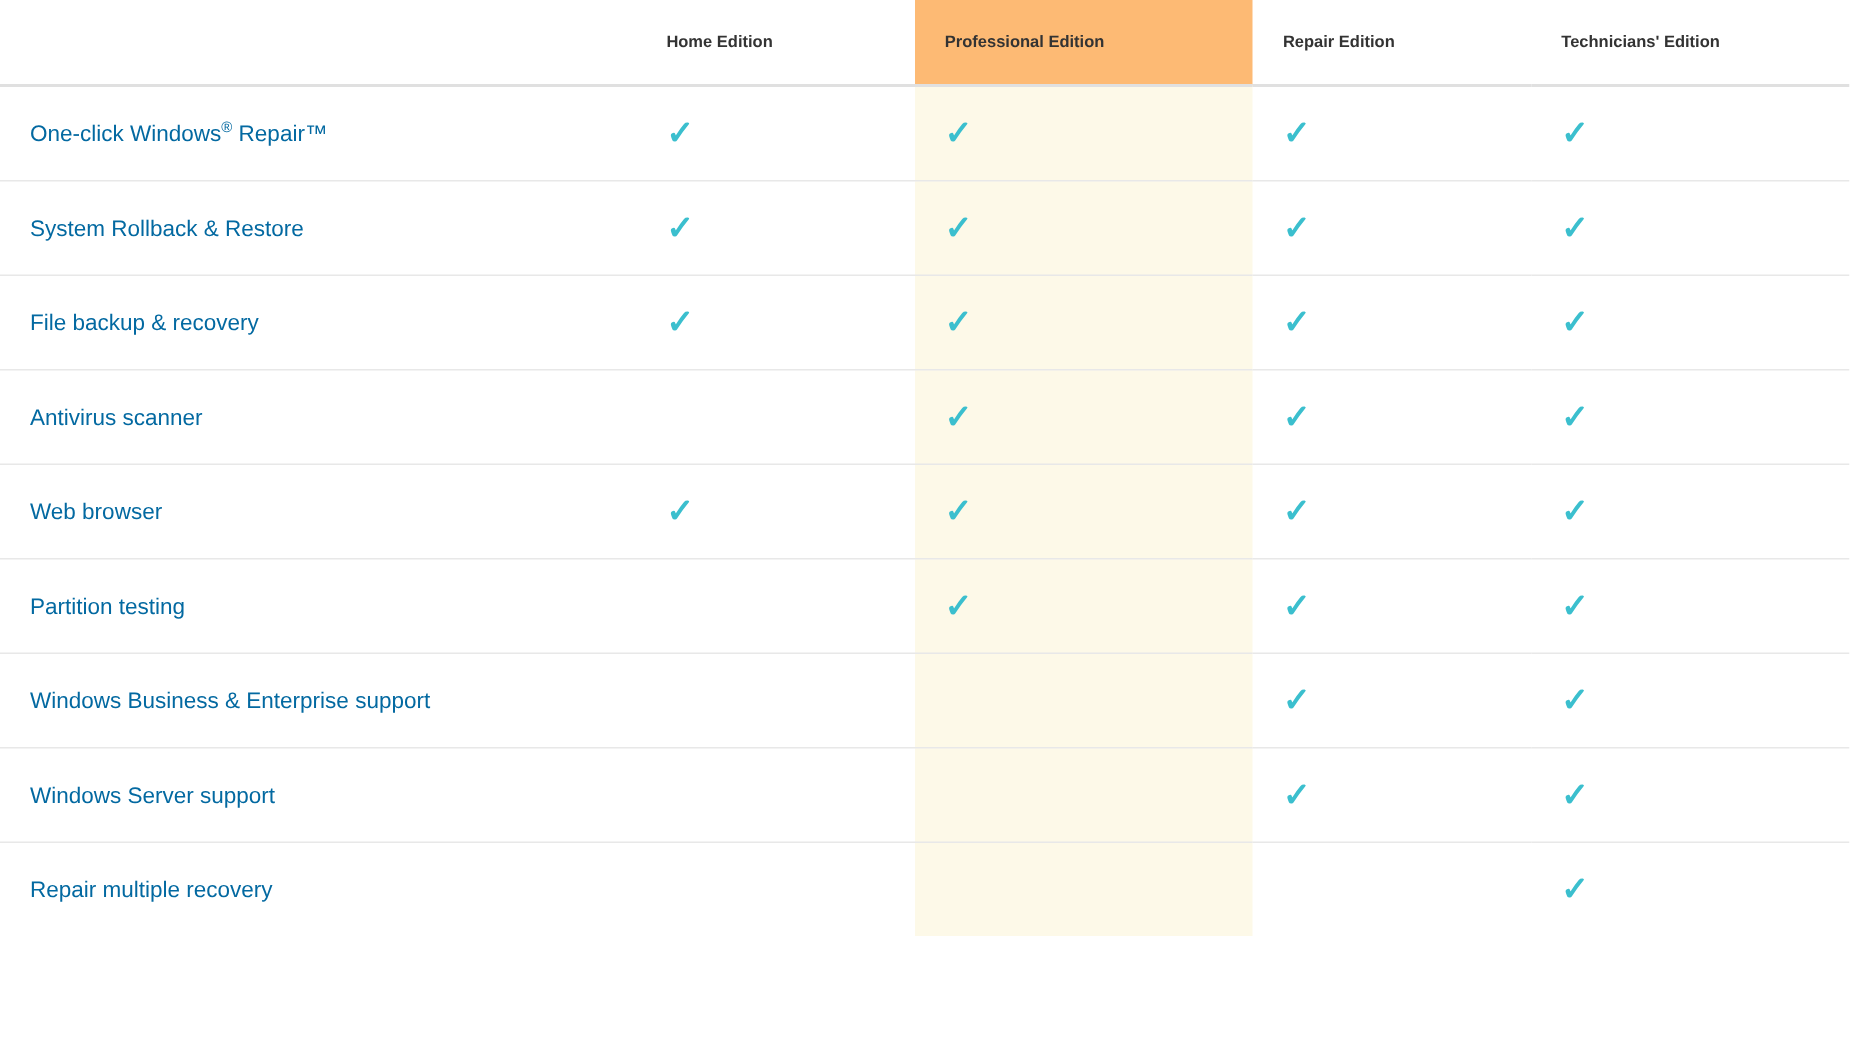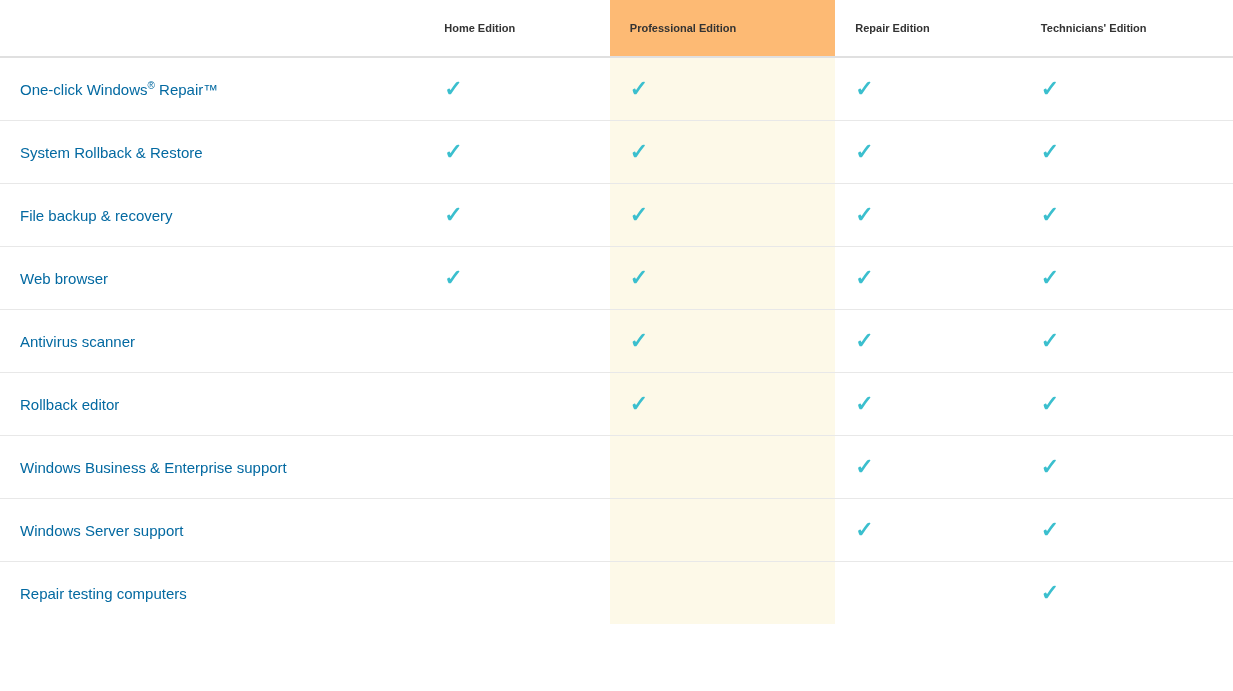--- a/index.html
+++ b/index.html
@@ -122,55 +122,55 @@
         <td class="col-technicians"><span class="check-icon">✓</span></td>
       </tr>
       <tr>
         <td class="col-feature"><span class="feature-name">File backup &amp; recovery</span></td>
         <td class="col-home"><span class="check-icon">✓</span></td>
         <td class="col-professional"><span class="check-icon">✓</span></td>
         <td class="col-server"><span class="check-icon">✓</span></td>
         <td class="col-technicians"><span class="check-icon">✓</span></td>
       </tr>
       <tr>
+        <td class="col-feature"><span class="feature-name">Antivirus scanner</span></td>
+        <td class="col-home"></td>
+        <td class="col-professional"><span class="check-icon">✓</span></td>
+        <td class="col-server"><span class="check-icon">✓</span></td>
+        <td class="col-technicians"><span class="check-icon">✓</span></td>
+      </tr>
+      <tr>
         <td class="col-feature"><span class="feature-name">Web browser</span></td>
         <td class="col-home"><span class="check-icon">✓</span></td>
         <td class="col-professional"><span class="check-icon">✓</span></td>
         <td class="col-server"><span class="check-icon">✓</span></td>
         <td class="col-technicians"><span class="check-icon">✓</span></td>
       </tr>
       <tr>
-        <td class="col-feature"><span class="feature-name">Antivirus scanner</span></td>
-        <td class="col-home"></td>
-        <td class="col-professional"><span class="check-icon">✓</span></td>
-        <td class="col-server"><span class="check-icon">✓</span></td>
-        <td class="col-technicians"><span class="check-icon">✓</span></td>
-      </tr>
-      <tr>
-        <td class="col-feature"><span class="feature-name">Rollback editor</span></td>
+        <td class="col-feature"><span class="feature-name">Partition testing</span></td>
         <td class="col-home"></td>
         <td class="col-professional"><span class="check-icon">✓</span></td>
         <td class="col-server"><span class="check-icon">✓</span></td>
         <td class="col-technicians"><span class="check-icon">✓</span></td>
       </tr>
       <tr>
         <td class="col-feature"><span class="feature-name">Windows Business &amp; Enterprise support</span></td>
         <td class="col-home"></td>
         <td class="col-professional"></td>
         <td class="col-server"><span class="check-icon">✓</span></td>
         <td class="col-technicians"><span class="check-icon">✓</span></td>
       </tr>
       <tr>
         <td class="col-feature"><span class="feature-name">Windows Server support</span></td>
         <td class="col-home"></td>
         <td class="col-professional"></td>
         <td class="col-server"><span class="check-icon">✓</span></td>
         <td class="col-technicians"><span class="check-icon">✓</span></td>
       </tr>
       <tr>
-        <td class="col-feature"><span class="feature-name">Repair testing computers</span></td>
+        <td class="col-feature"><span class="feature-name">Repair multiple recovery</span></td>
         <td class="col-home"></td>
         <td class="col-professional"></td>
         <td class="col-server"></td>
         <td class="col-technicians"><span class="check-icon">✓</span></td>
       </tr>
     </tbody>
 </table>
 
 </body></html>

